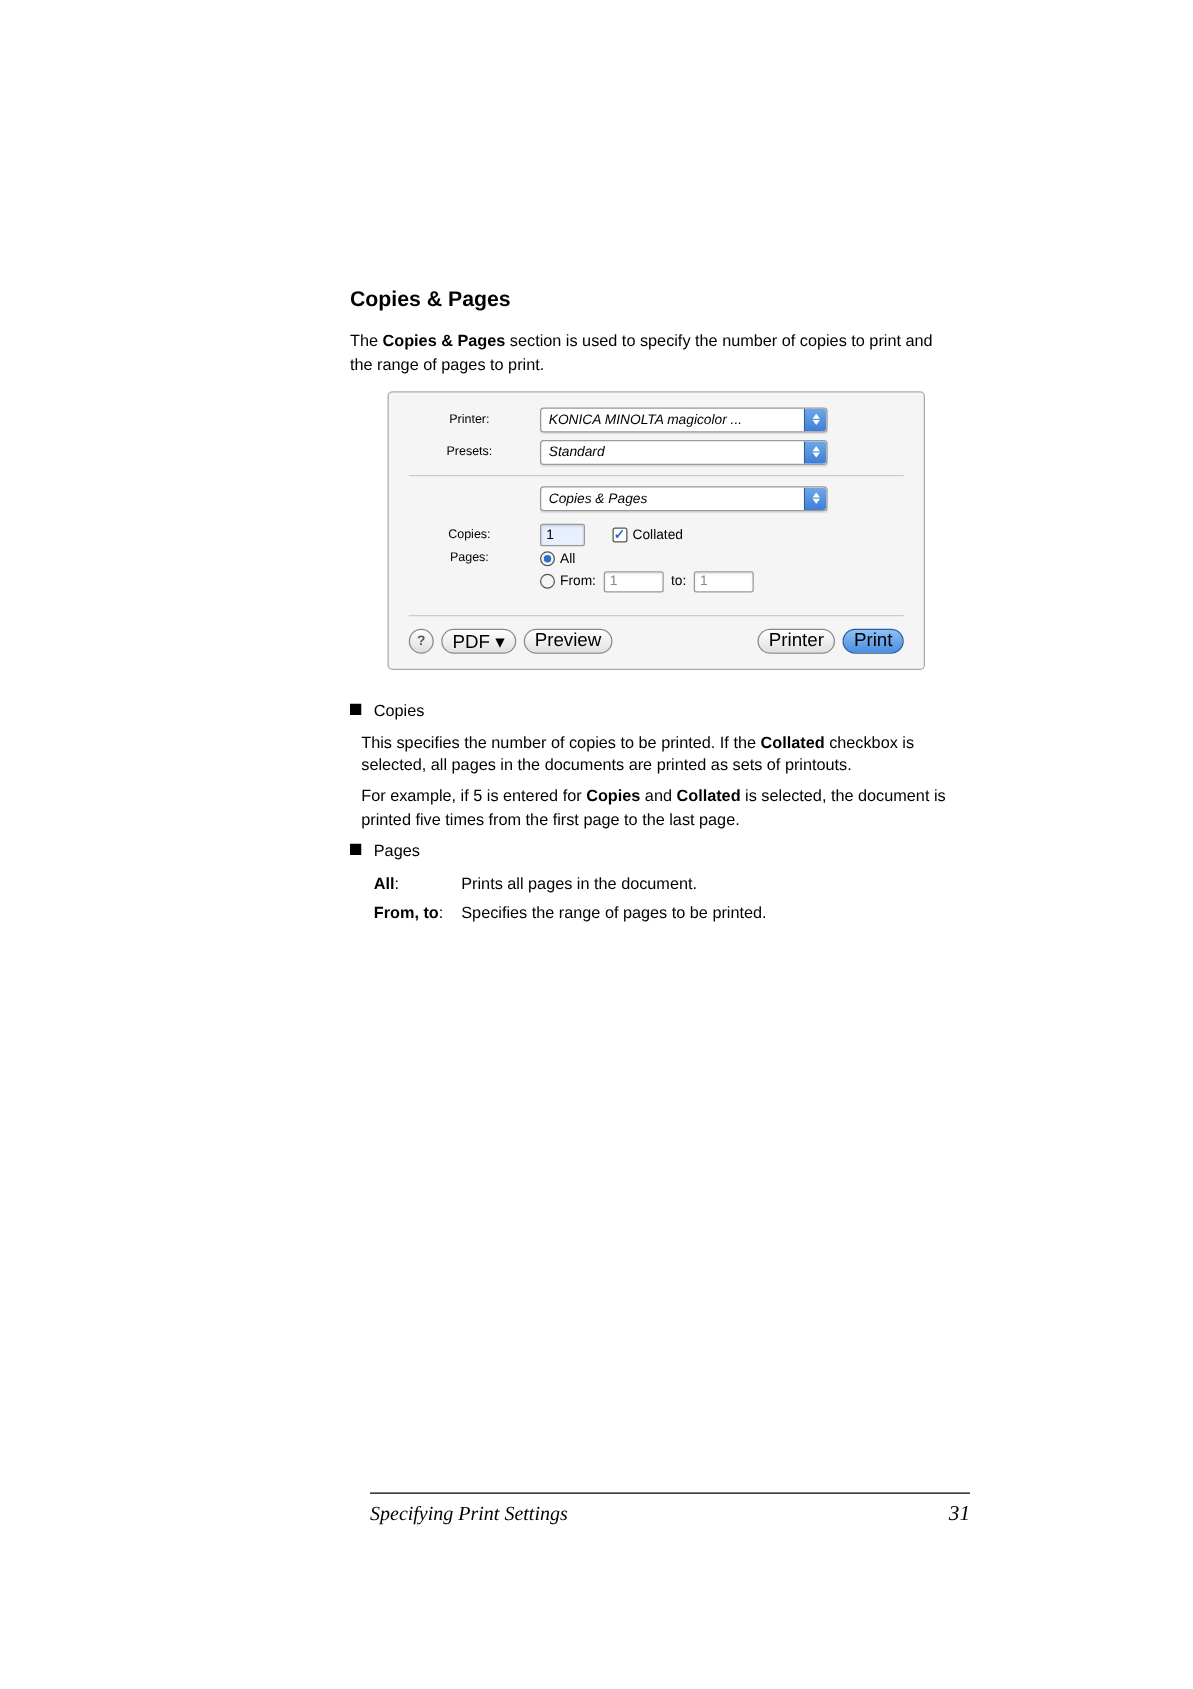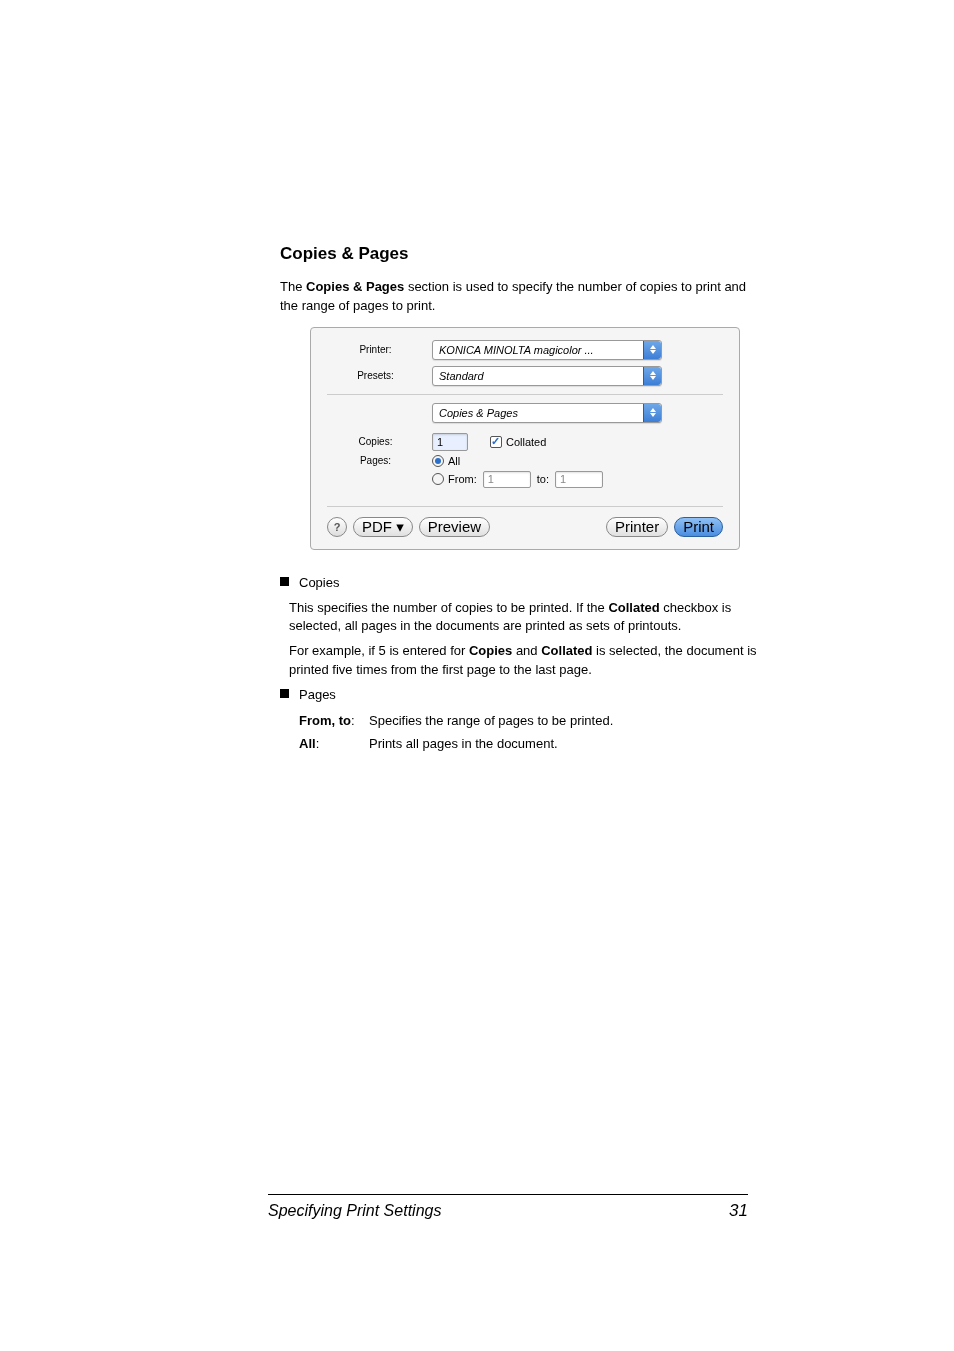--- a/index.html
+++ b/index.html
@@ -6,21 +6,21 @@
     body {
       width: 954px;
       height: 1351px;
       background: #ffffff;
       font-family: Arial, Helvetica, sans-serif;
       position: relative;
     }
     .page-content {
       position: absolute;
       left: 280px;
-      top: 244px;
+      top: 230px;
       width: 480px;
     }
     .section-heading {
       font-size: 17px;
       font-weight: bold;
       color: #000;
       margin-bottom: 14px;
     }
     .intro-text {
       font-size: 13px;
@@ -245,23 +245,24 @@
       line-height: 1.6;
       margin-bottom: 2px;
     }
     .def-term {
       width: 70px;
       font-weight: bold;
       flex-shrink: 0;
     }
     .page-footer {
       position: absolute;
-      left: 268px;
+      left: 296px;
       bottom: 130px;
       width: 480px;
+      font-family: Liberation Serif, serif;
     }
     .footer-rule {
       height: 1px;
       background: #000;
       margin-bottom: 6px;
     }
     .footer-line {
       display: flex;
       justify-content: space-between;
       align-items: baseline;
@@ -366,29 +367,29 @@
     <p class="bullet-sub">
       <span>For example, if 5 is entered for </span><b>Copies</b><span> and </span><b>Collated</b><span> is selected, the document is printed five times from the first page to the last page.</span>
     </p>
 
     <div class="bullet-item">
       <div class="bullet-square"></div>
       <div class="bullet-content">Pages</div>
     </div>
     <div class="def-row">
       <div class="def-term">
-        <span>From, to</span><span style="font-weight:normal">:</span>
-      </div>
-      <div>Specifies the range of pages to be printed.</div>
+        <span>All</span><span style="font-weight:normal">:</span>
+      </div>
+      <div>Prints all pages in the document.</div>
     </div>
     <div class="def-row">
       <div class="def-term">
-        <span>All</span><span style="font-weight:normal">:</span>
-      </div>
-      <div>Prints all pages in the document.</div>
+        <span>From, to</span><span style="font-weight:normal">:</span>
+      </div>
+      <div>Specifies the range of pages to be printed.</div>
     </div>
   </div>
 </div>
 
 <div class="page-footer">
   <div class="footer-rule"></div>
   <div class="footer-line">
     <span class="footer-left">Specifying Print Settings</span>
     <span class="footer-right">31</span>
   </div>

